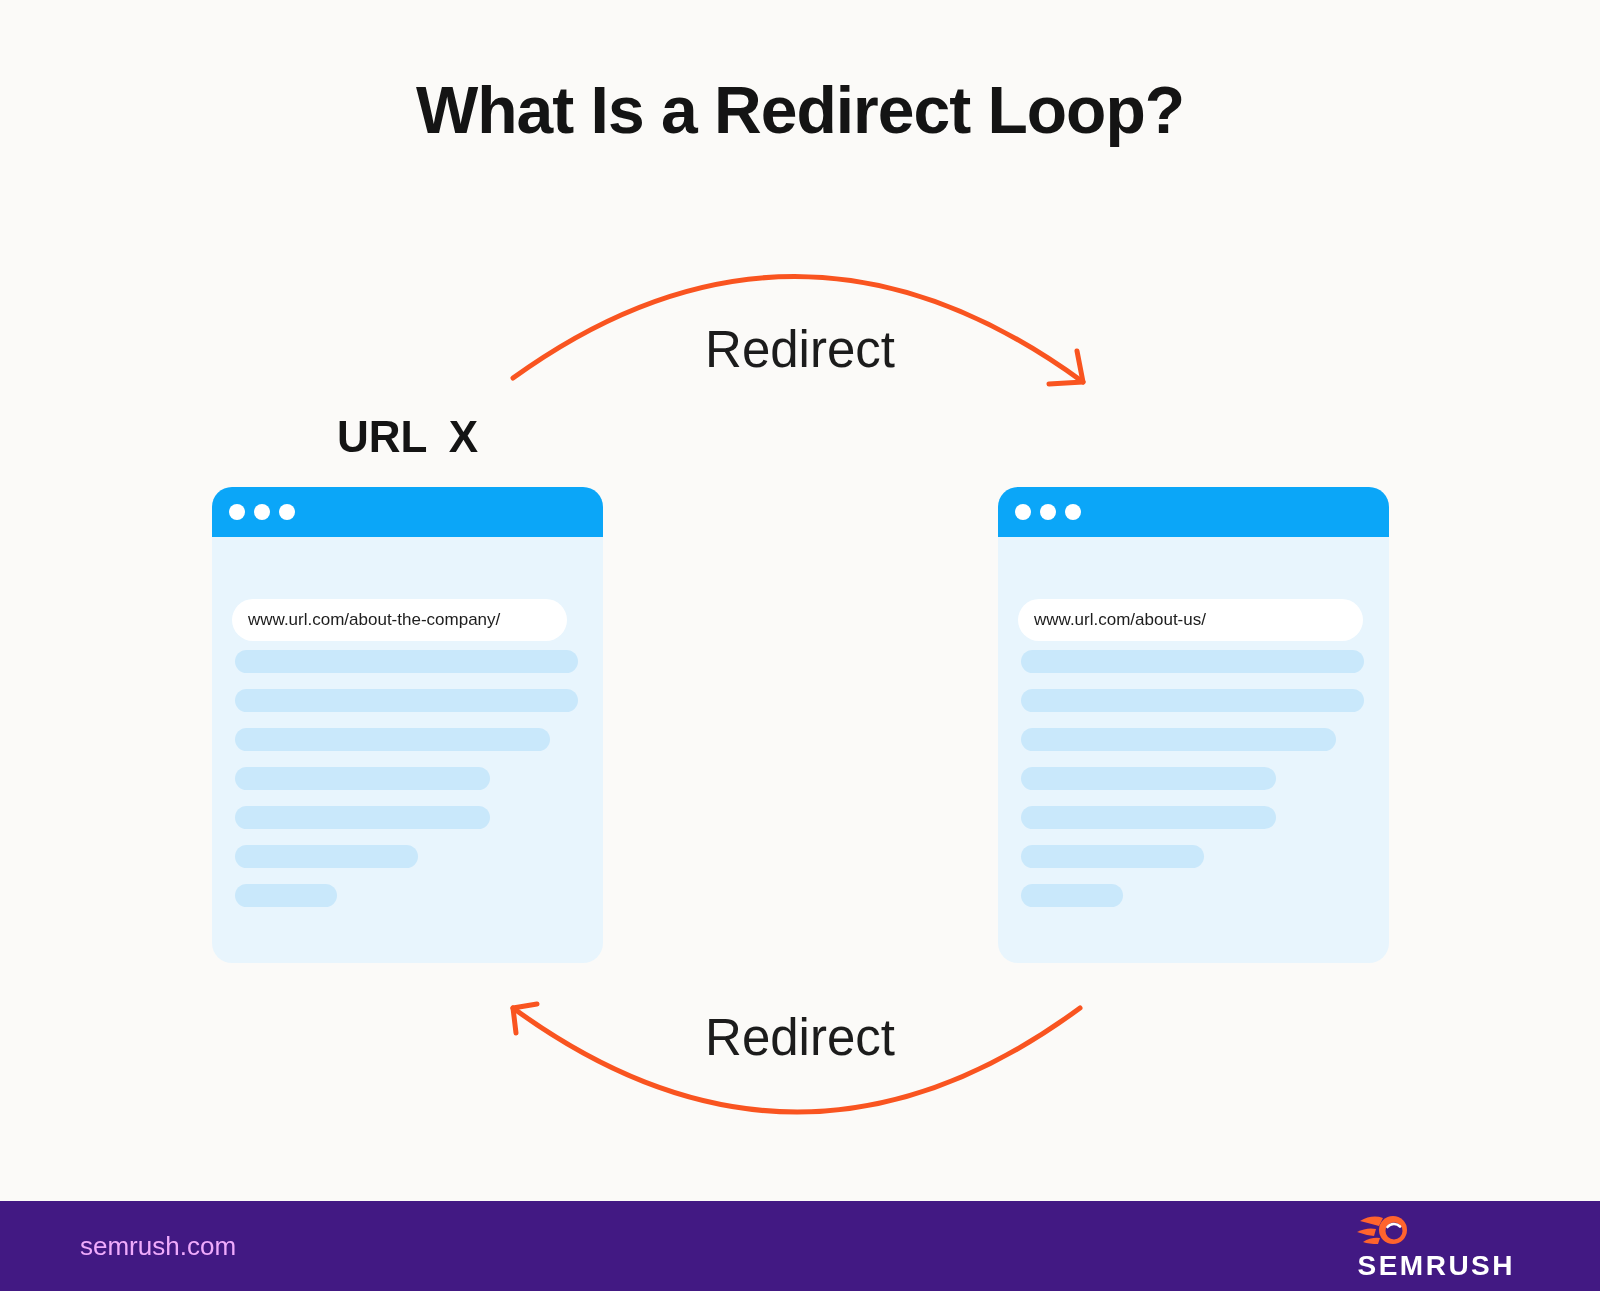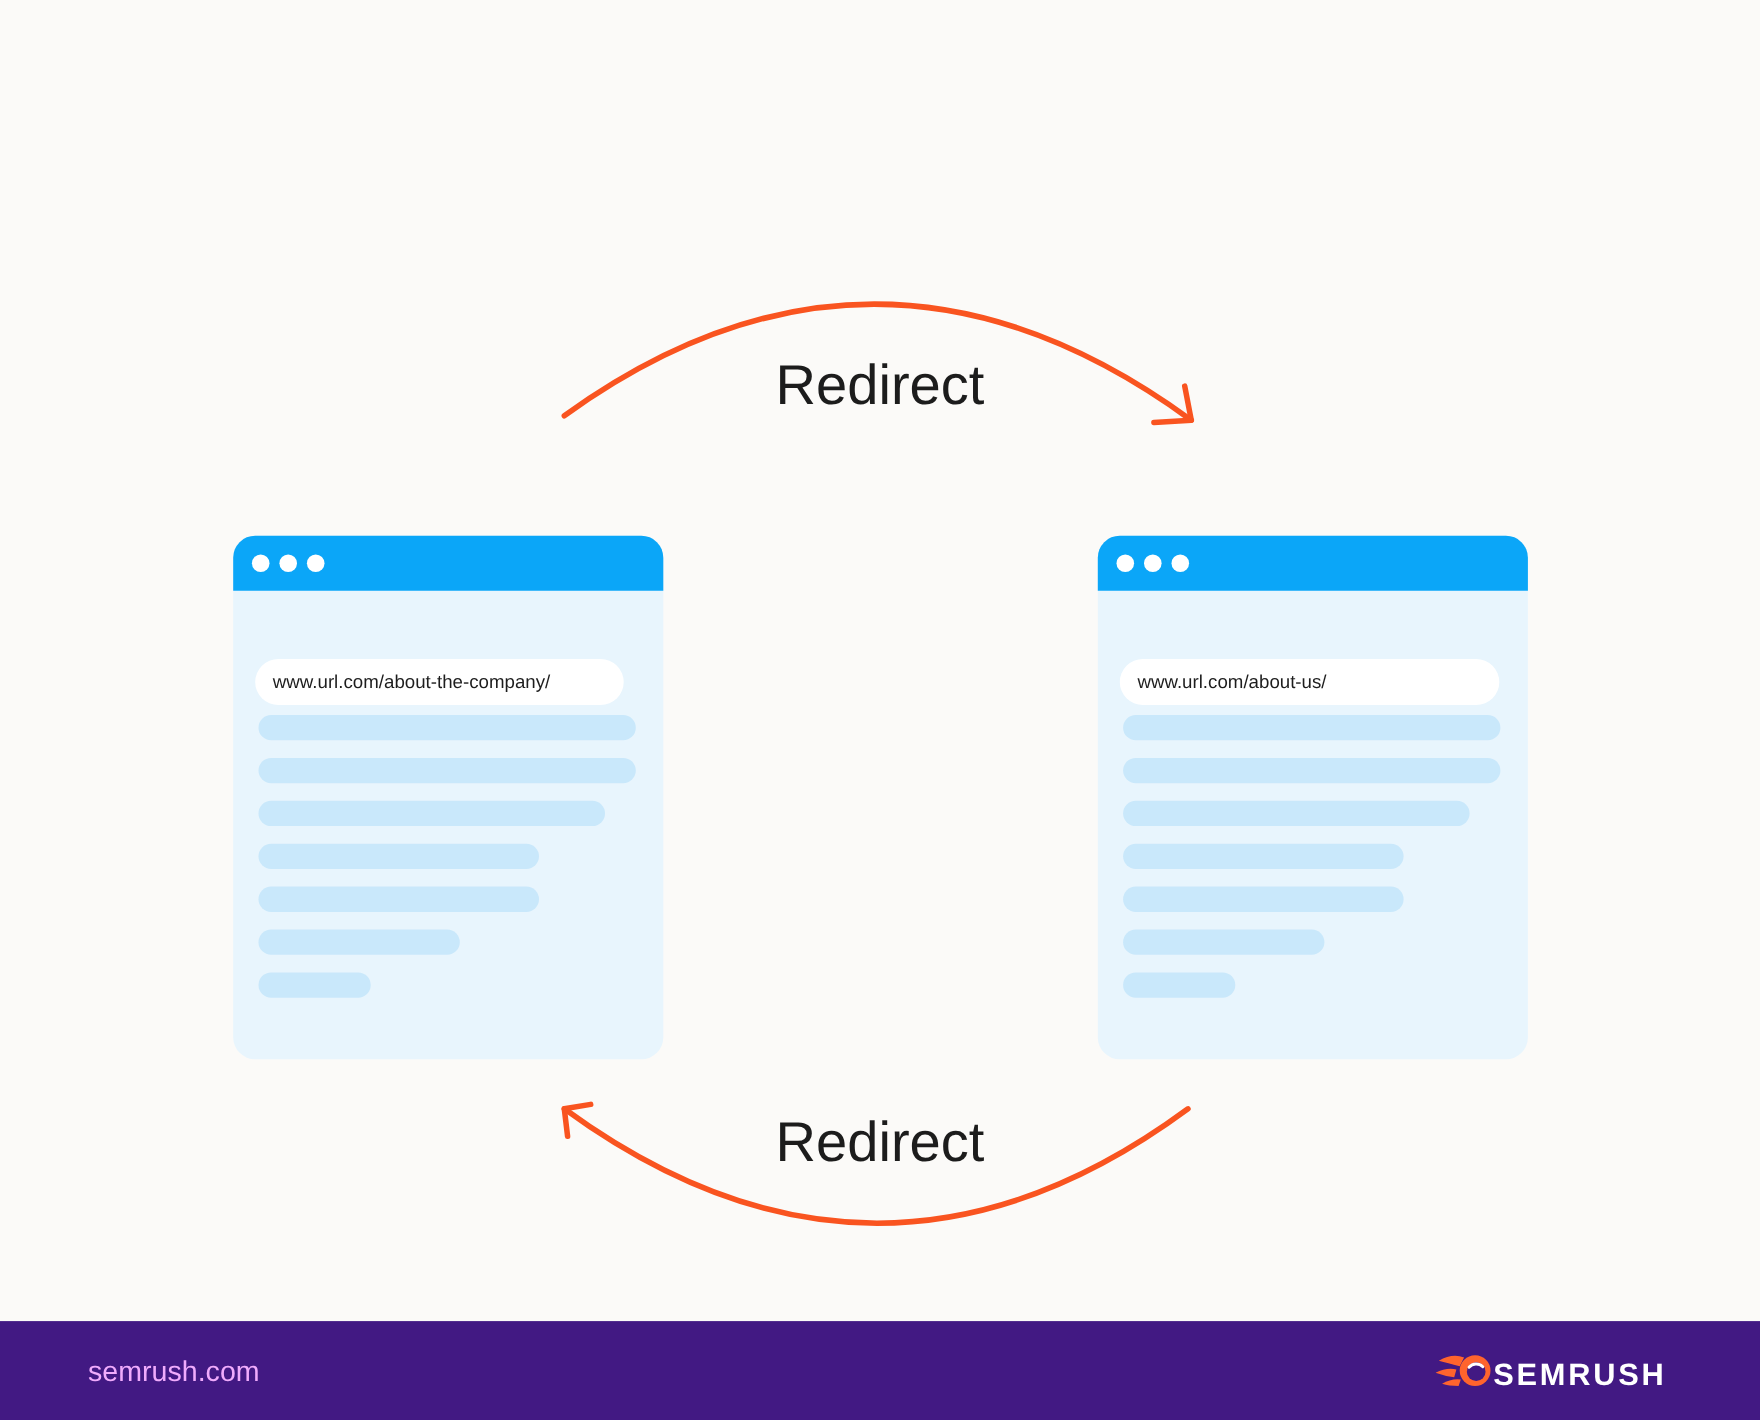--- a/index.html
+++ b/index.html
@@ -144,47 +144,50 @@
     justify-content: space-between;
     box-sizing: border-box;
     padding: 0 85px 0 80px;
   }
   .footer-site {
     font-size: 26px;
     color: #f0abfc;
   }
   .logo {
     display: flex;
-    align-items: flex-end;
+    align-items: flex-start;
     gap: 0;
+    flex-direction: column;
   }
   .logo-text {
     font-size: 28px;
     font-weight: 800;
     letter-spacing: 2.5px;
     color: #ffffff;
   }
   .logo svg { display: block; }
 </style>
 </head>
 <body>
 
 <div class="canvas">
 
+  <h1 class="page-title">What Is a Redirect Loop?</h1>
 
   <svg class="arrows" viewBox="0 0 1600 1291" aria-hidden="true">
     <path d="M513 378 Q797 173 1083 382"></path>
     <path d="M1077 351 L1083 382 L1049 384"></path>
     <path d="M1080 1008 Q798 1216 513 1008"></path>
     <path d="M537 1004 L513 1008 L516 1033"></path>
   </svg>
 
   <div class="arrow-label top">Redirect</div>
   <div class="arrow-label bottom">Redirect</div>
 
+  <div class="url-label x">URL X</div>
 
   <div class="browser left">
     <div class="b-header">
       <span class="dot"></span>
       <span class="dot"></span>
       <span class="dot"></span>
     </div>
     <div class="addr">
       <span>www.url.com/about-the-company/</span>
     </div>

